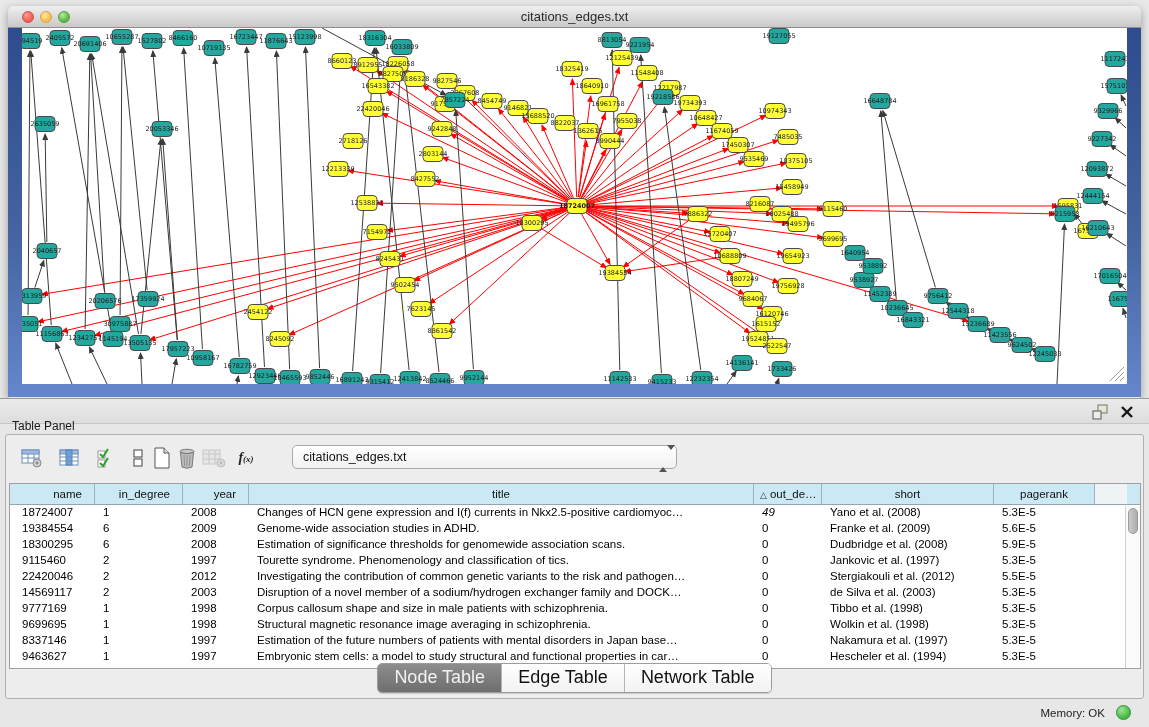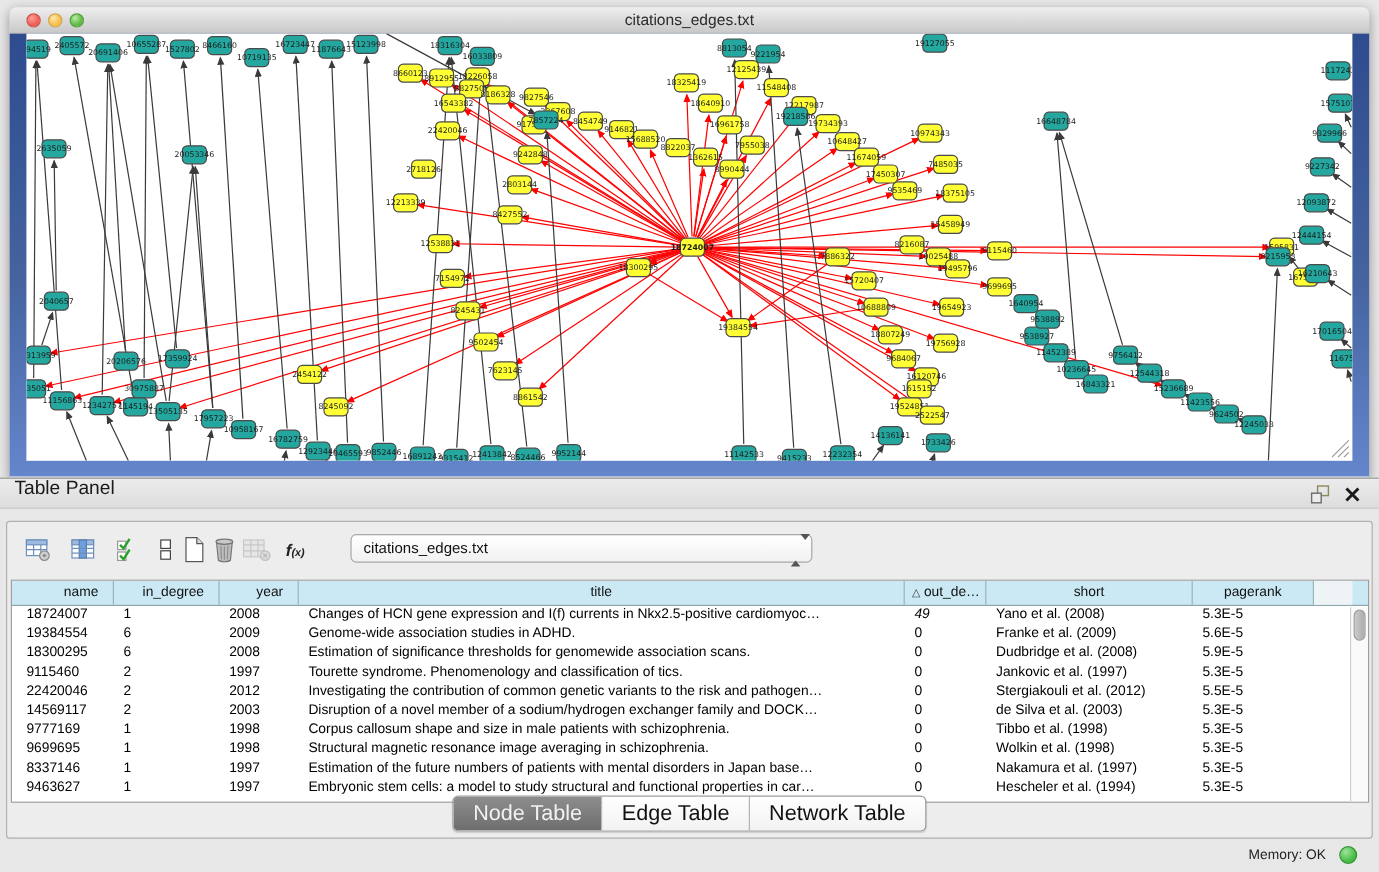--- a/index.html
+++ b/index.html
@@ -19,32 +19,32 @@
   .tl.green  { left:50px; background:radial-gradient(circle at 35% 30%, #b5eda6, #62ba46 60%); border:1px solid #53a13c; }
   .frame { position:relative; height:369px; background:linear-gradient(180deg,#2e4c8e 0%,#44639f 55%,#6586cc 100%); }
   .canvas { position:absolute; left:14px; right:14px; top:0; bottom:13px; background:#ffffff; overflow:hidden; }
   #graph-svg { position:absolute; left:0; top:0; }
   .grip { position:absolute; right:2px; bottom:2px; }
 
   
   .table-panel { position:absolute; left:0; top:398px; width:1149px; height:329px; background:#e7e7e7; }
   .panel-header { position:relative; height:26px; background:linear-gradient(#ebebeb,#dddddd);
                   border-top:1px solid #9a9a9a; border-bottom:1px solid #c6c6c6; }
-  .panel-title { position:absolute; left:12px; top:0; font-size:16px; color:#1a1a1a; }
+  .panel-title { position:absolute; left:12px; top:20px; font-size:12px; color:#1a1a1a; }
   .float-ic { position:absolute; right:40px; top:5px; width:17px; height:16px; cursor:pointer; }
   .close-ic { position:absolute; right:14px; top:5px; width:15px; height:16px; cursor:pointer; }
 
   .panel-body { position:absolute; left:5px; right:5px; top:36px; bottom:28px;
                 background:#ededed; border:1px solid #b0b0b0; border-radius:3px; }
 
   .toolbar { position:absolute; left:6px; top:8px; height:32px; right:6px; }
   .tool-btn { position:absolute; top:2px; width:24px; height:26px; display:flex; align-items:center;
               justify-content:center; cursor:pointer; }
   .tool-btn.disabled { opacity:.45; cursor:default; }
-  .fx-glyph { font-family:Liberation Sans, sans-serif; font-style:italic; font-weight:bold; font-size:14px; color:#222; }
+  .fx-glyph { font-family:Liberation Serif, serif; font-style:italic; font-weight:bold; font-size:14px; color:#222; }
   .fx-glyph small { font-size:9px; font-weight:bold; }
   .combo { position:absolute; left:280px; top:2px; width:385px; height:24px; background:linear-gradient(#ffffff,#f1f1f1);
            border:1px solid #a9a9a9; border-radius:5px; cursor:pointer; }
   .combo-text { position:absolute; left:10px; top:4px; font-size:12.5px; color:#111; }
   .combo-arrows { position:absolute; right:8px; top:4px; width:9px; }
   .combo-arrows .up { width:0; height:0; border-left:4px solid transparent; border-right:4px solid transparent;
                       border-bottom:5px solid #555; margin-bottom:2px; }
   .combo-arrows .dn { width:0; height:0; border-left:4px solid transparent; border-right:4px solid transparent;
                       border-top:5px solid #555; }
 

